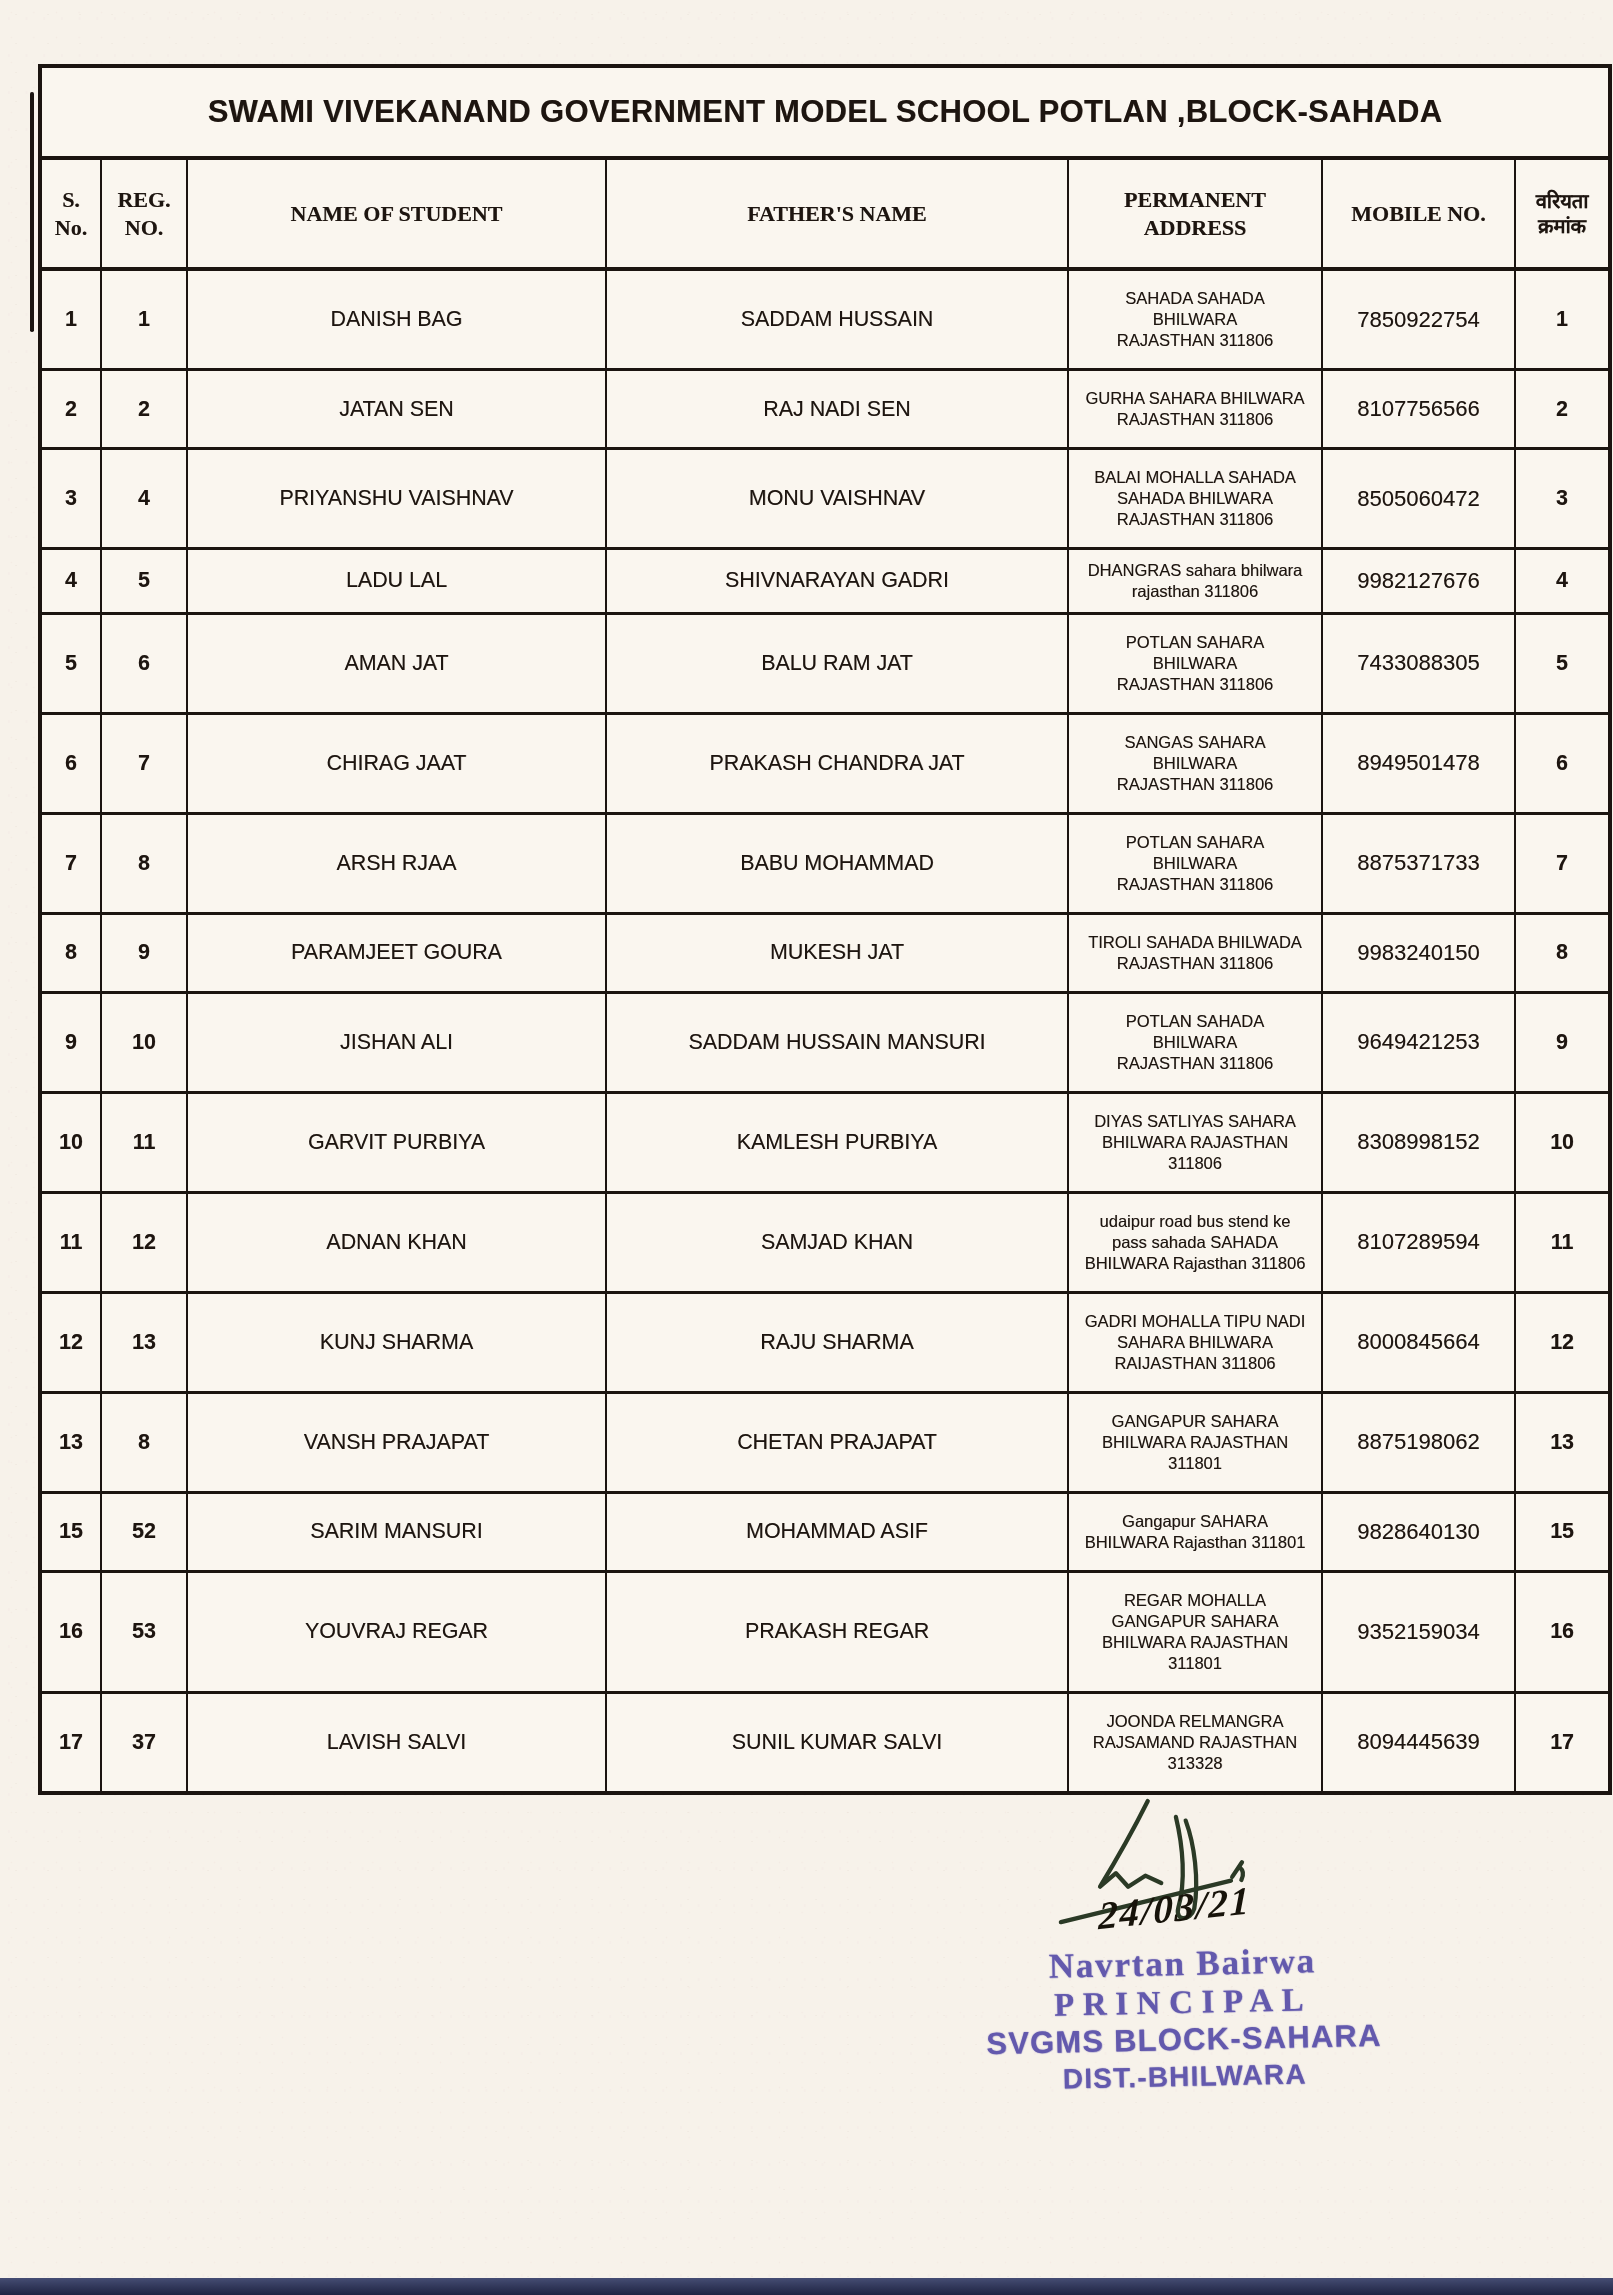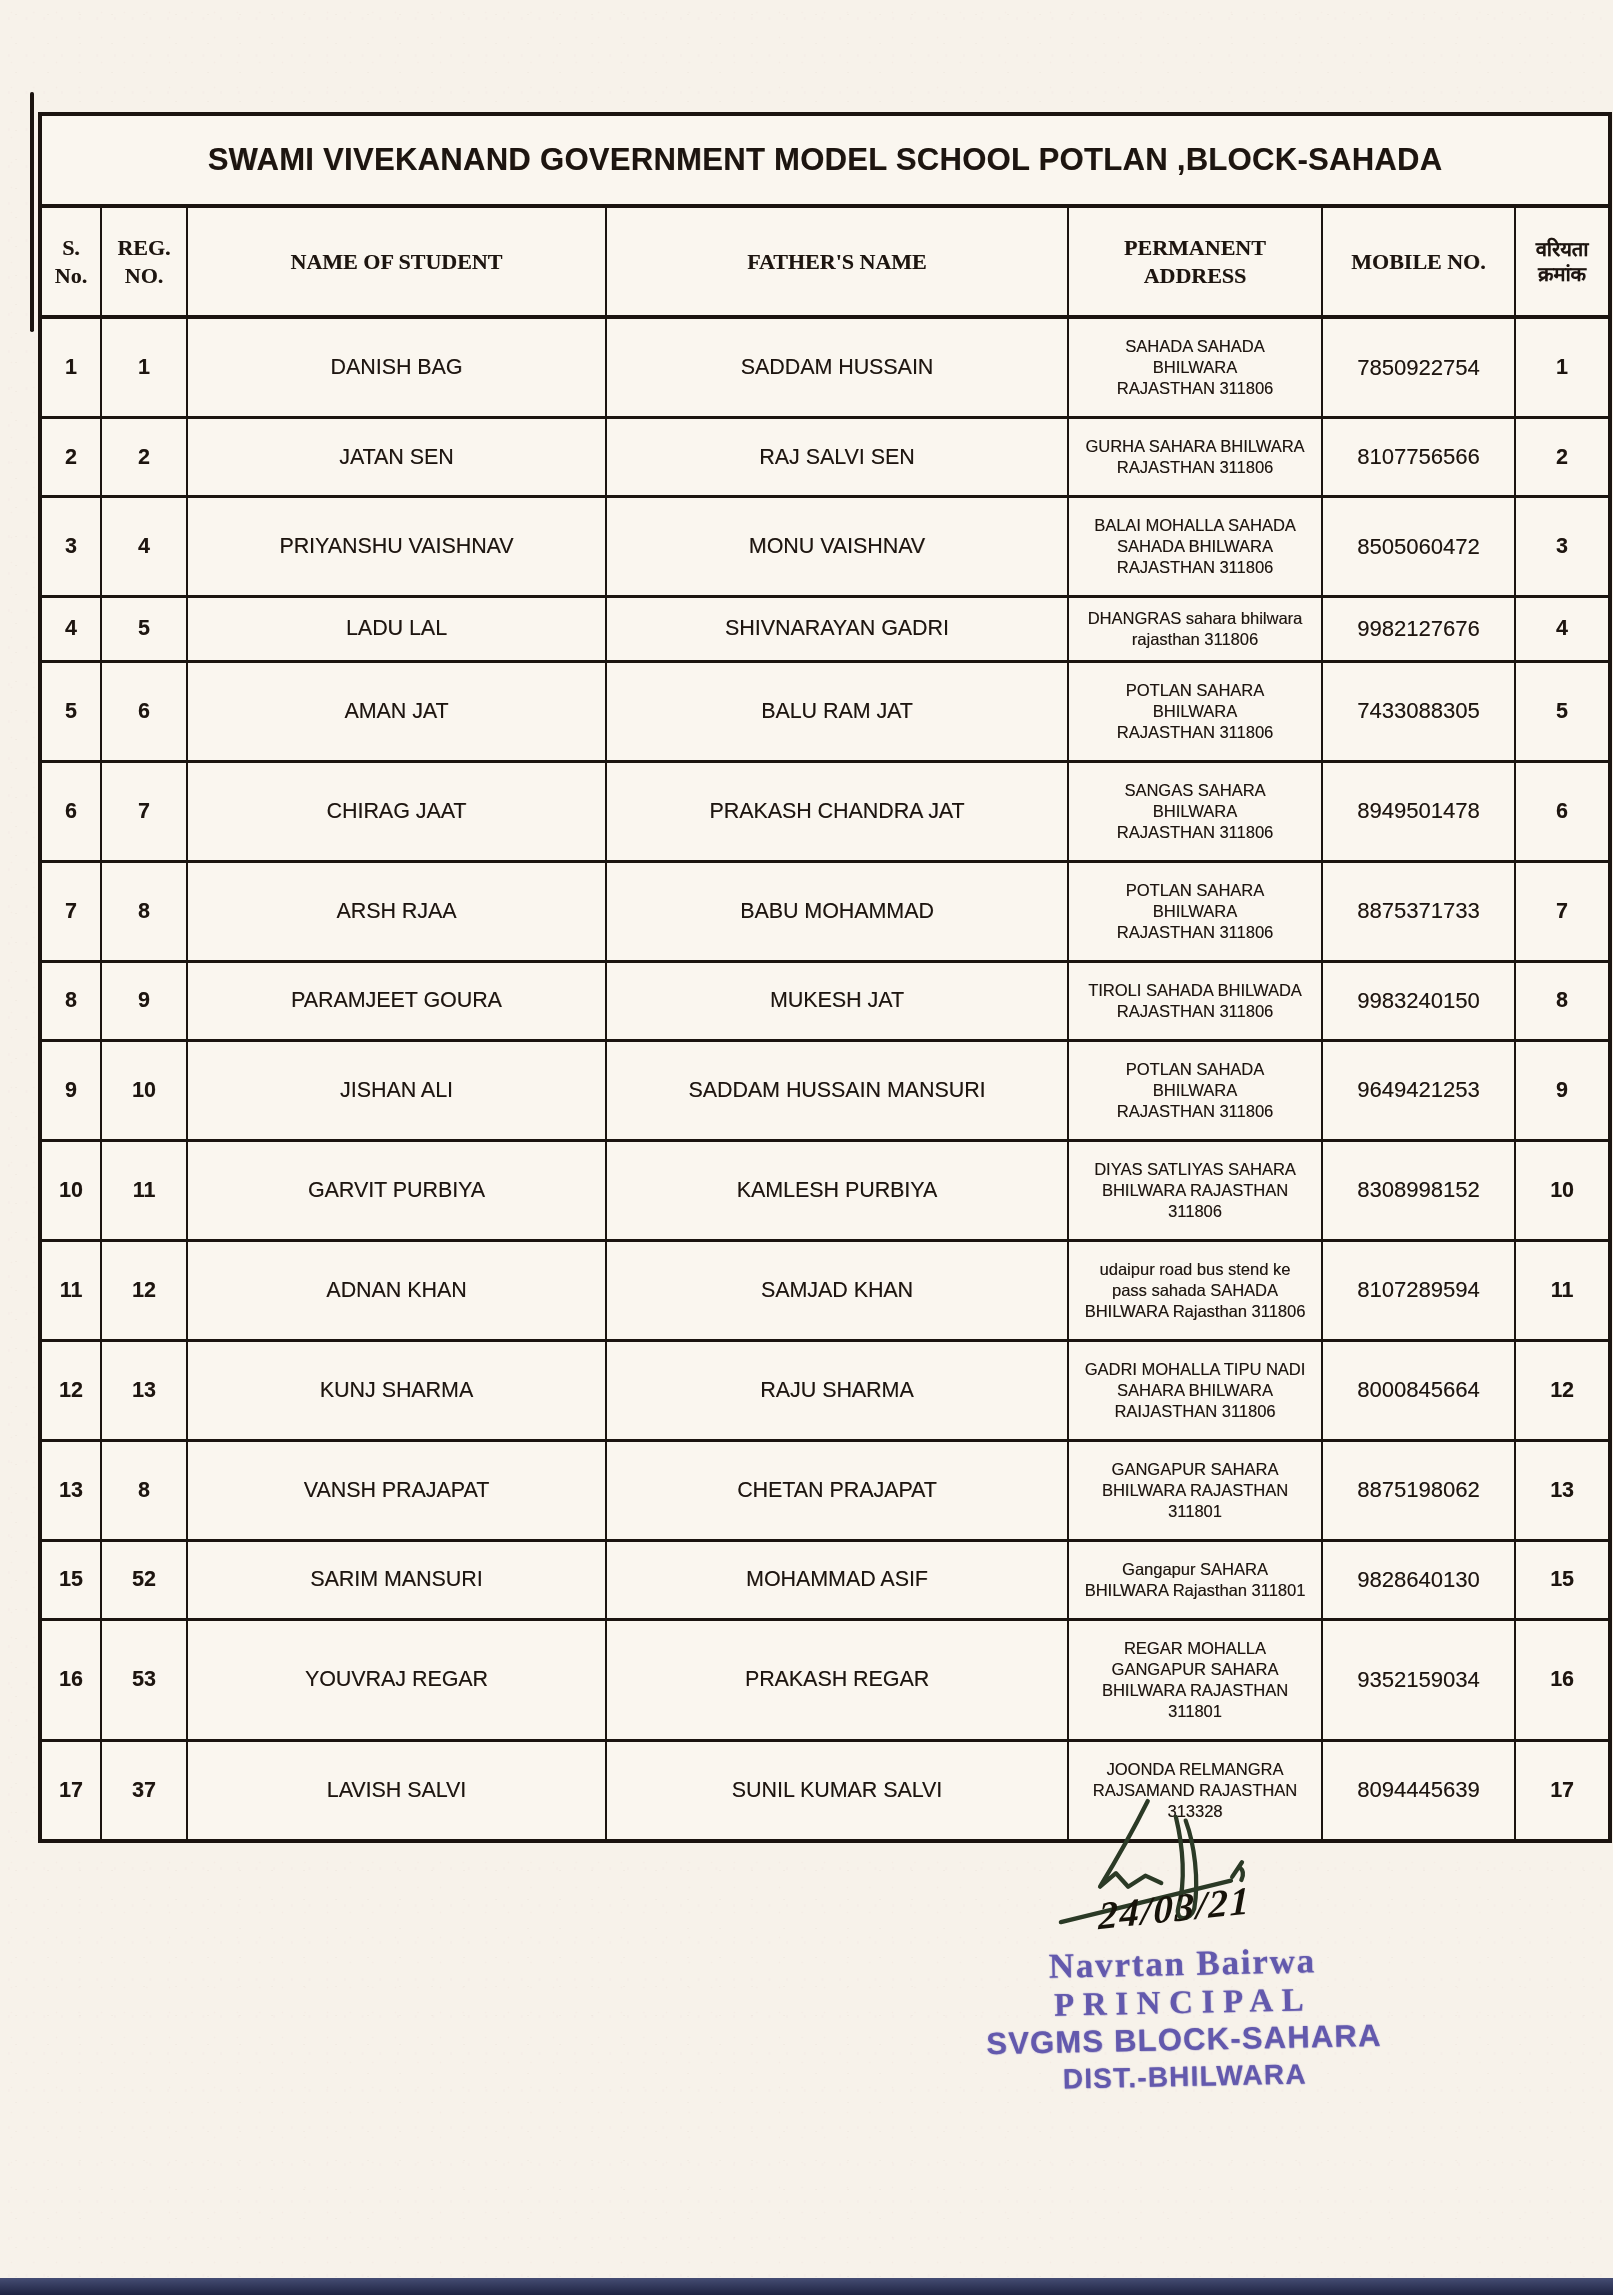--- a/index.html
+++ b/index.html
@@ -20,21 +20,20 @@
     overflow:hidden;
   }
 
   
   .admission-table{
     position:absolute;left:38px;top:64px;width:1571px;
     border-collapse:collapse;
     table-layout:fixed;
     background:#faf6ef;
     border:4.3px solid #1b1410;
-    margin-top:48px;
   }
   .admission-table td,.admission-table th{
     border-left:2.4px solid #1b1410;
     border-right:2.4px solid #1b1410;
     border-top:3.7px solid #1b1410;
     border-bottom:3.7px solid #1b1410;
     color:#1d1510;
     text-align:center;vertical-align:middle;
     text-shadow:0.3px 0.3px 0.4px rgba(35,22,12,.45);
     overflow:hidden;
@@ -158,21 +157,21 @@
     <td class="c-father">SADDAM HUSSAIN</td>
     <td class="c-addr">SAHADA SAHADA BHILWARA
 RAJASTHAN 311806</td>
     <td class="c-mobile">7850922754</td>
     <td class="c-rank">1</td>
   </tr>
         <tr class="r2">
     <td class="c-sno">2</td>
     <td class="c-reg">2</td>
     <td class="c-name">JATAN SEN</td>
-    <td class="c-father">RAJ SALVI SEN</td>
+    <td class="c-father">RAJ NADI SEN</td>
     <td class="c-addr">GURHA SAHARA BHILWARA
 RAJASTHAN 311806</td>
     <td class="c-mobile">8107756566</td>
     <td class="c-rank">2</td>
   </tr>
         <tr class="r3">
     <td class="c-sno">3</td>
     <td class="c-reg">4</td>
     <td class="c-name">PRIYANSHU VAISHNAV</td>
     <td class="c-father">MONU VAISHNAV</td>

